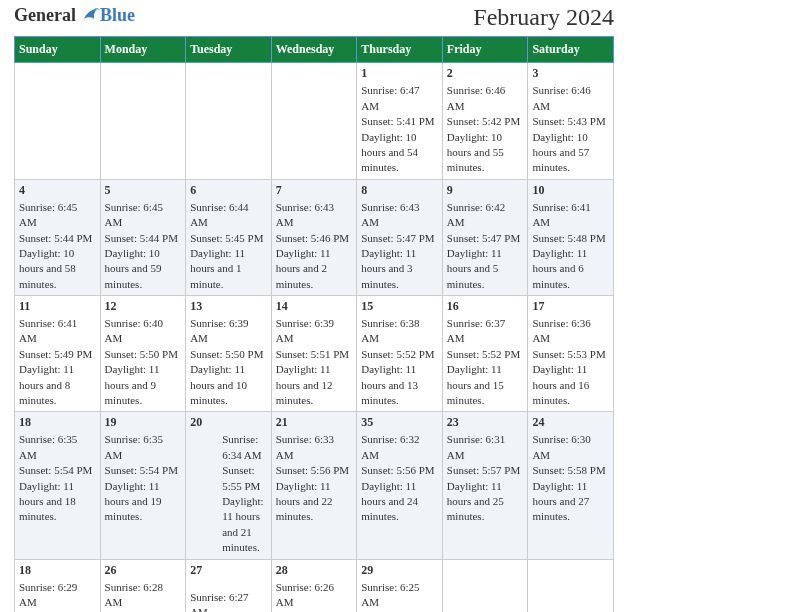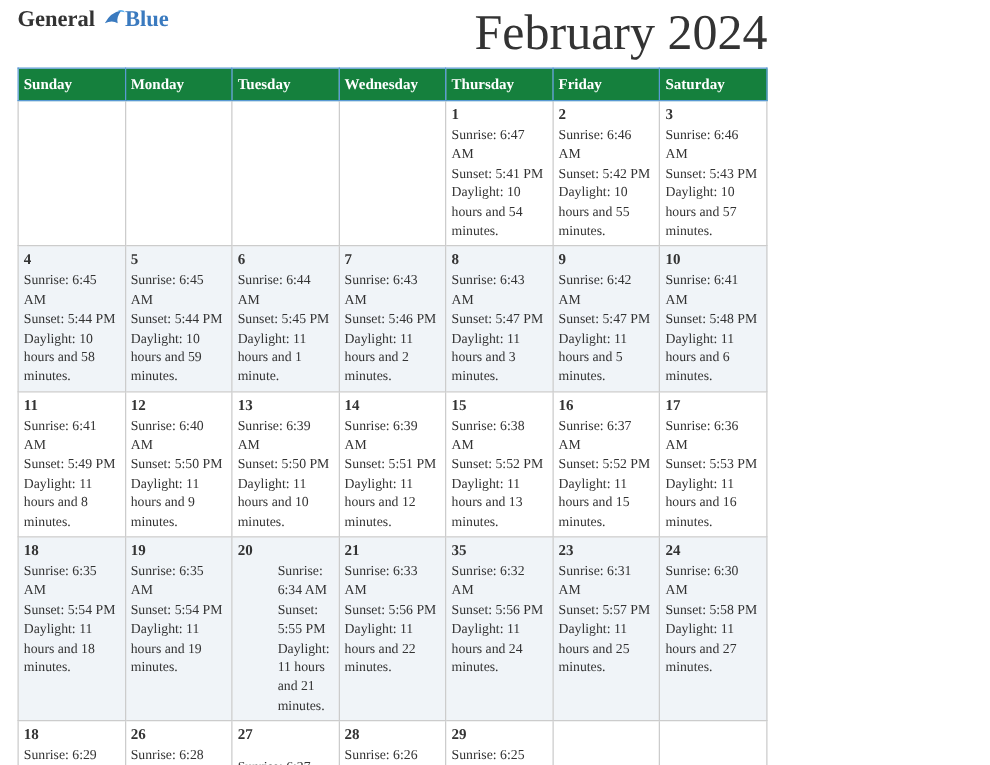--- a/index.html
+++ b/index.html
@@ -45,21 +45,21 @@
     }
     .logo-bird {
       width: 22px;
       height: 22px;
       margin-left: 2px;
     }
     .title-area {
       text-align: right;
     }
     .main-title {
-      font-size: 40px;
+      font-size: 24px;
       font-weight: normal;
       color: #333;
       line-height: 1.1;
     }
     .subtitle {
       font-size: 14px;
       color: #333;
     }
     .calendar {
       flex: 1;

